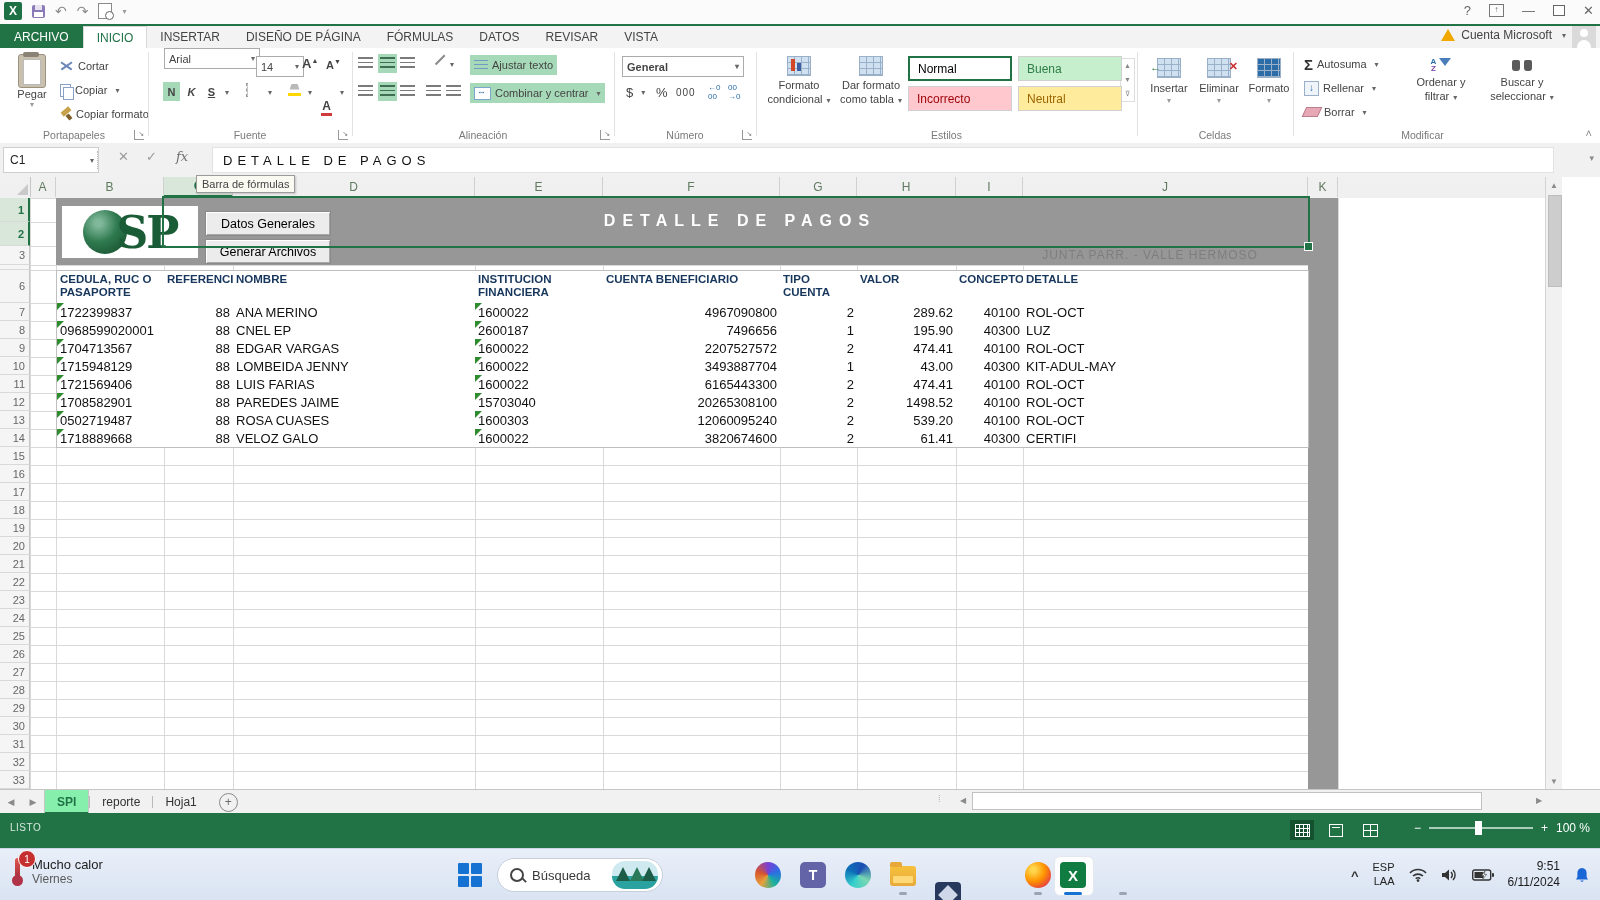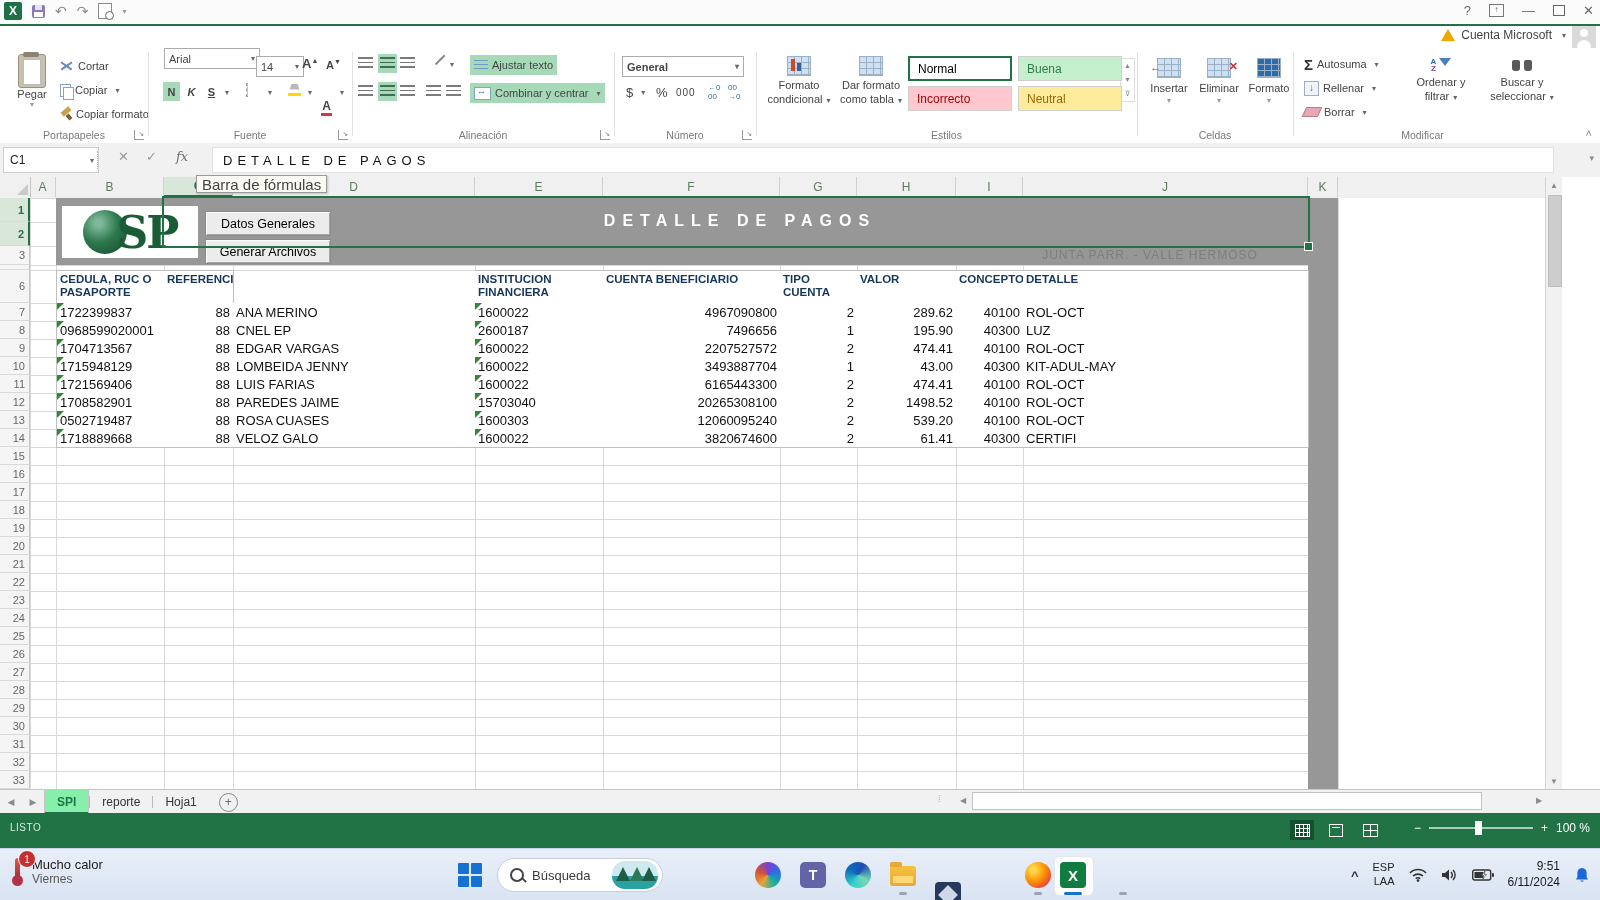--- a/index.html
+++ b/index.html
@@ -90,21 +90,21 @@
   #ribbon-collapse{position:absolute;right:8px;bottom:4px;color:#888;font-size:11px;}
   
   #fbar{position:absolute;left:0;top:143px;width:1600px;height:34px;background:#f1f1f1;border-bottom:1px solid #d4d4d4;}
   #namebox{position:absolute;left:3px;top:4px;width:88px;height:24px;background:#fff;border:1px solid #cfcfcf;display:flex;align-items:center;padding-left:6px;font-size:12px;color:#222;}
   #namebox .dd{position:absolute;right:4px;}
   .fb-sep{position:absolute;left:97px;top:8px;width:1px;height:18px;border-left:1px dotted #b5b5b5;}
   .fbtn{position:absolute;top:6px;color:#9a9a9a;font-size:13px;}
   #fx{font-family:"DejaVu Serif",serif;font-style:italic;color:#6f6f6f;}
   #fvalue{position:absolute;left:212px;top:4px;width:1330px;height:24px;background:#fff;border:1px solid #e2e2e2;display:flex;align-items:center;padding-left:10px;font-size:13px;color:#111;letter-spacing:5px;font-family:"Liberation Sans",sans-serif;}
   #fbar-exp{position:absolute;right:6px;top:10px;color:#8a8a8a;font-size:9px;}
-  #tooltip{position:absolute;left:196px;top:175px;height:16px;background:#fafaf2;border:1px solid #9b9b9b;padding:0 5px;font-size:15px;color:#444;display:flex;align-items:center;z-index:60;box-shadow:1px 1px 2px rgba(0,0,0,.2);}
+  #tooltip{position:absolute;left:196px;top:175px;height:16px;background:#fafaf2;border:1px solid #9b9b9b;padding:0 5px;font-size:11px;color:#444;display:flex;align-items:center;z-index:60;box-shadow:1px 1px 2px rgba(0,0,0,.2);}
   
   #sheet{position:absolute;left:0;top:177px;width:1600px;height:612px;background:#fff;overflow:hidden;}
   #chdr{position:absolute;left:0;top:0;width:1546px;height:21px;background:#f0f0f0;border-bottom:1px solid #c6c6c6;}
   .ch{position:absolute;top:0;height:20px;display:flex;align-items:center;justify-content:center;color:#5f7a5f;font-size:12px;border-right:1px solid #d0d0d0;box-sizing:border-box;}
   .ch.sel{background:#dcead f;background:#d9e6da;color:#217346;border-bottom:2px solid #217346;font-weight:bold;}
   #corner{position:absolute;left:0;top:0;width:30px;height:20px;border-right:1px solid #c6c6c6;background:#f0f0f0;}
   #corner:after{content:"";position:absolute;right:2px;bottom:2px;border-left:11px solid transparent;border-bottom:11px solid #c9c9c9;}
   #grid{position:absolute;left:0;top:21px;width:1546px;height:591px;background:#fff;}
   .rh{position:absolute;left:0;width:30px;background:#f5f5f5;border-right:1px solid #c6c6c6;border-bottom:1px solid #d9d9d9;box-sizing:border-box;display:flex;align-items:center;justify-content:flex-end;padding-right:4px;color:#666;font-size:11px;}
   .rh.sel{color:#217346;background:#d9e6da;border-right:2px solid #217346;font-weight:bold;}
@@ -206,20 +206,32 @@
     <div id="wincontrols">
       <span>?</span>
       <span class="ribbonopts">↑</span>
       <span>—</span>
       <span class="restore-ic"></span>
       <span>✕</span>
     </div>
   </div>
   <div id="accent-line"></div>
 
+  <div id="tabrow">
+    <div class="ftab">ARCHIVO</div>
+    <div id="tabstrip" style="display:flex;">
+        <div class="rtab active">INICIO</div>
+        <div class="rtab">INSERTAR</div>
+        <div class="rtab">DISEÑO DE PÁGINA</div>
+        <div class="rtab">FÓRMULAS</div>
+        <div class="rtab">DATOS</div>
+        <div class="rtab">REVISAR</div>
+        <div class="rtab">VISTA</div>
+      </div>
+  </div>
   <div id="account">
     <span class="warn-tri"></span>
     <span>Cuenta Microsoft</span>
     <span class="dd">▾</span>
   </div>
   <div class="avatar">
       <span class="head"></span>
       <span class="body"></span>
     </div>
 
@@ -506,20 +518,21 @@
           <div class="sp">SP</div>
         </div>
         <div class="xlbtn" style="left: 205px; top: 13px; width: 124px; height: 23px;">Datos Generales</div>
         <div class="xlbtn" style="left: 205px; top: 41px; width: 124px; height: 23px;">Generar Archivos</div>
         <div id="sheet-title" style="left: 460px; top: 14px; width: 560px; text-align: center;">DETALLE DE PAGOS</div>
         <div id="sheet-sub" style="left: 1000px; top: 50px; width: 300px; text-align: center;">JUNTA PARR. - VALLE HERMOSO</div>
         <div id="selbox" style="left: 162px; top: -2px; width: 1144px; height: 48px;"></div>
         <div id="selhandle" style="left: 1304px; top: 44px;"></div>
         <div class="cellx th" style="left: 56px; top: 72px; width: 109px; height: 34px; border-left: 1px solid rgb(191, 191, 191);">CEDULA, RUC O PASAPORTE</div>
         <div class="cellx th" style="left: 164px; top: 72px; width: 70px; height: 34px; border-left: none;">REFERENCIA</div>
+        <div class="cellx th" style="left: 233px; top: 72px; width: 243px; height: 34px; border-left: none;">NOMBRE</div>
         <div class="cellx th" style="left: 475px; top: 72px; width: 129px; height: 34px; border-left: none;">INSTITUCION FINANCIERA</div>
         <div class="cellx th" style="left: 603px; top: 72px; width: 178px; height: 34px; border-left: none;">CUENTA BENEFICIARIO</div>
         <div class="cellx th" style="left: 780px; top: 72px; width: 78px; height: 34px; border-left: none;">TIPO CUENTA</div>
         <div class="cellx th" style="left: 857px; top: 72px; width: 100px; height: 34px; border-left: none;">VALOR</div>
         <div class="cellx th" style="left: 956px; top: 72px; width: 68px; height: 34px; border-left: none;">CONCEPTO</div>
         <div class="cellx th" style="left: 1023px; top: 72px; width: 286px; height: 34px; border-left: none;">DETALLE</div>
         <div class="cellx" style="left: 56px; top: 105px; width: 109px; height: 19px; justify-content: flex-start; border-left: 1px solid rgb(191, 191, 191);">1722399837<div class="tri" style="left: 0px; top: 0px;"></div></div>
         <div class="cellx" style="left: 164px; top: 105px; width: 70px; height: 19px; justify-content: flex-end; border-left: none;">88</div>
         <div class="cellx" style="left: 233px; top: 105px; width: 243px; height: 19px; justify-content: flex-start; border-left: none;">ANA MERINO</div>
         <div class="cellx" style="left: 475px; top: 105px; width: 129px; height: 19px; justify-content: flex-start; border-left: none;">1600022<div class="tri" style="left: 0px; top: 0px;"></div></div>

